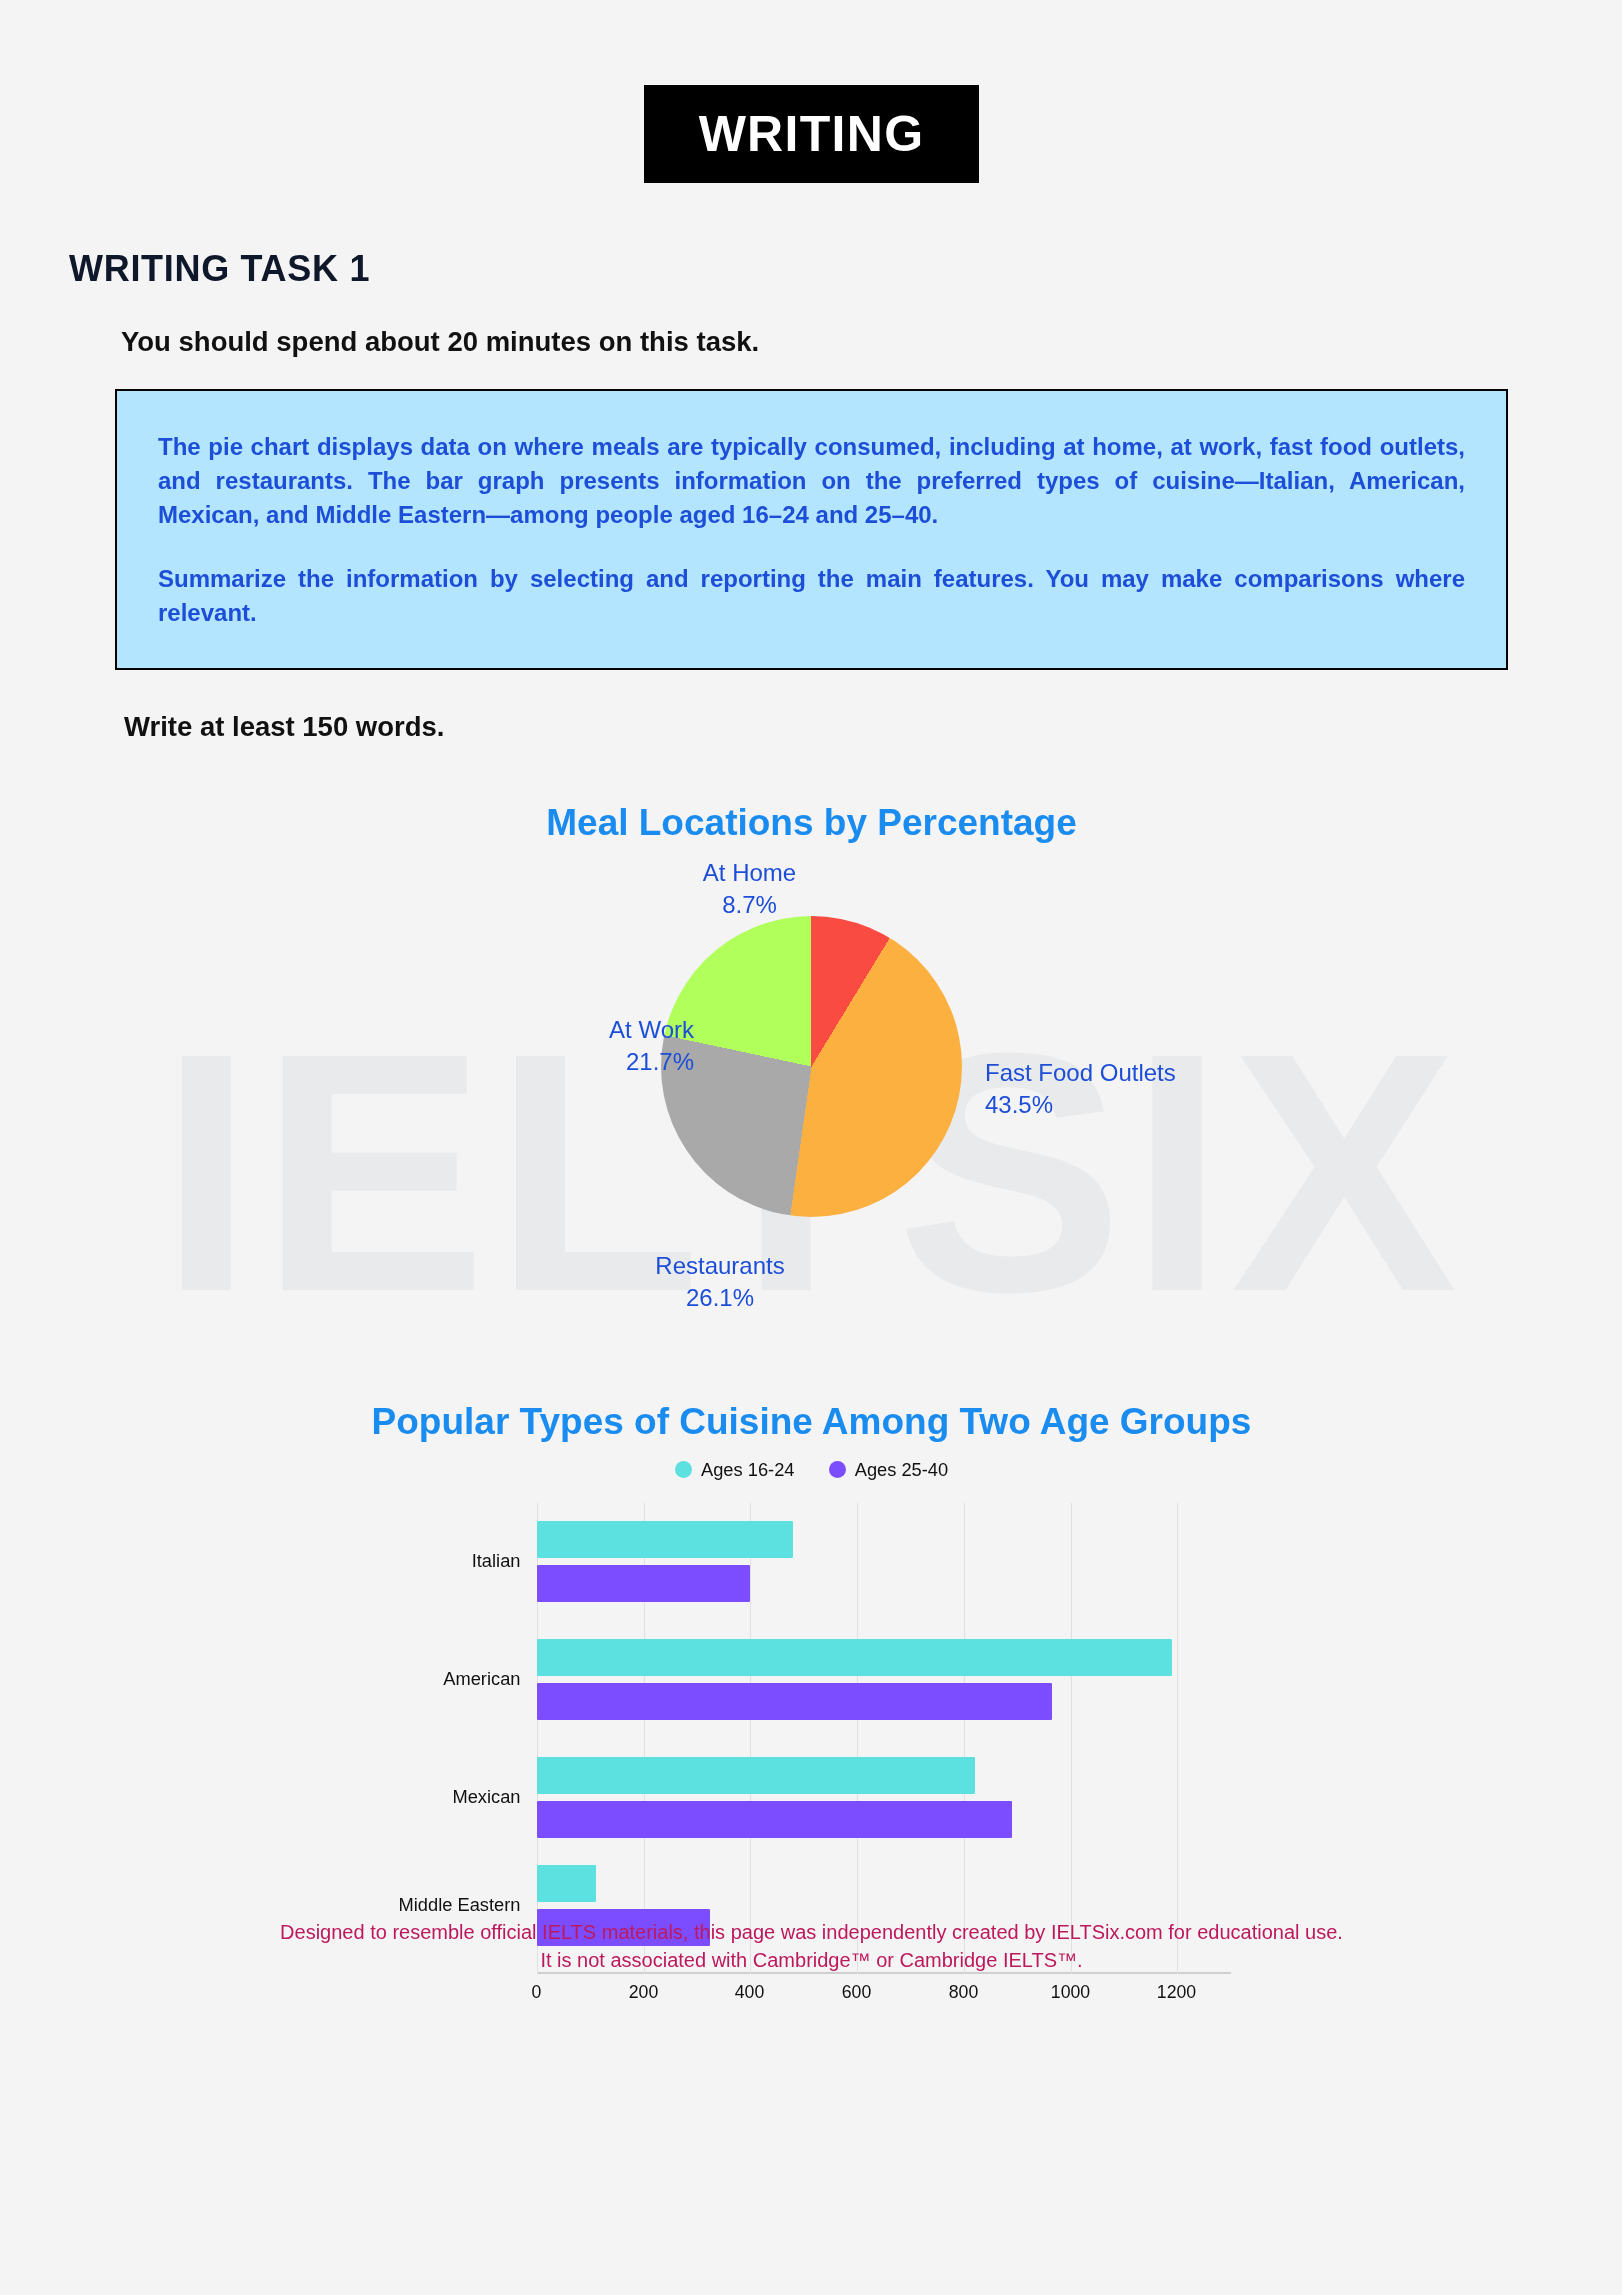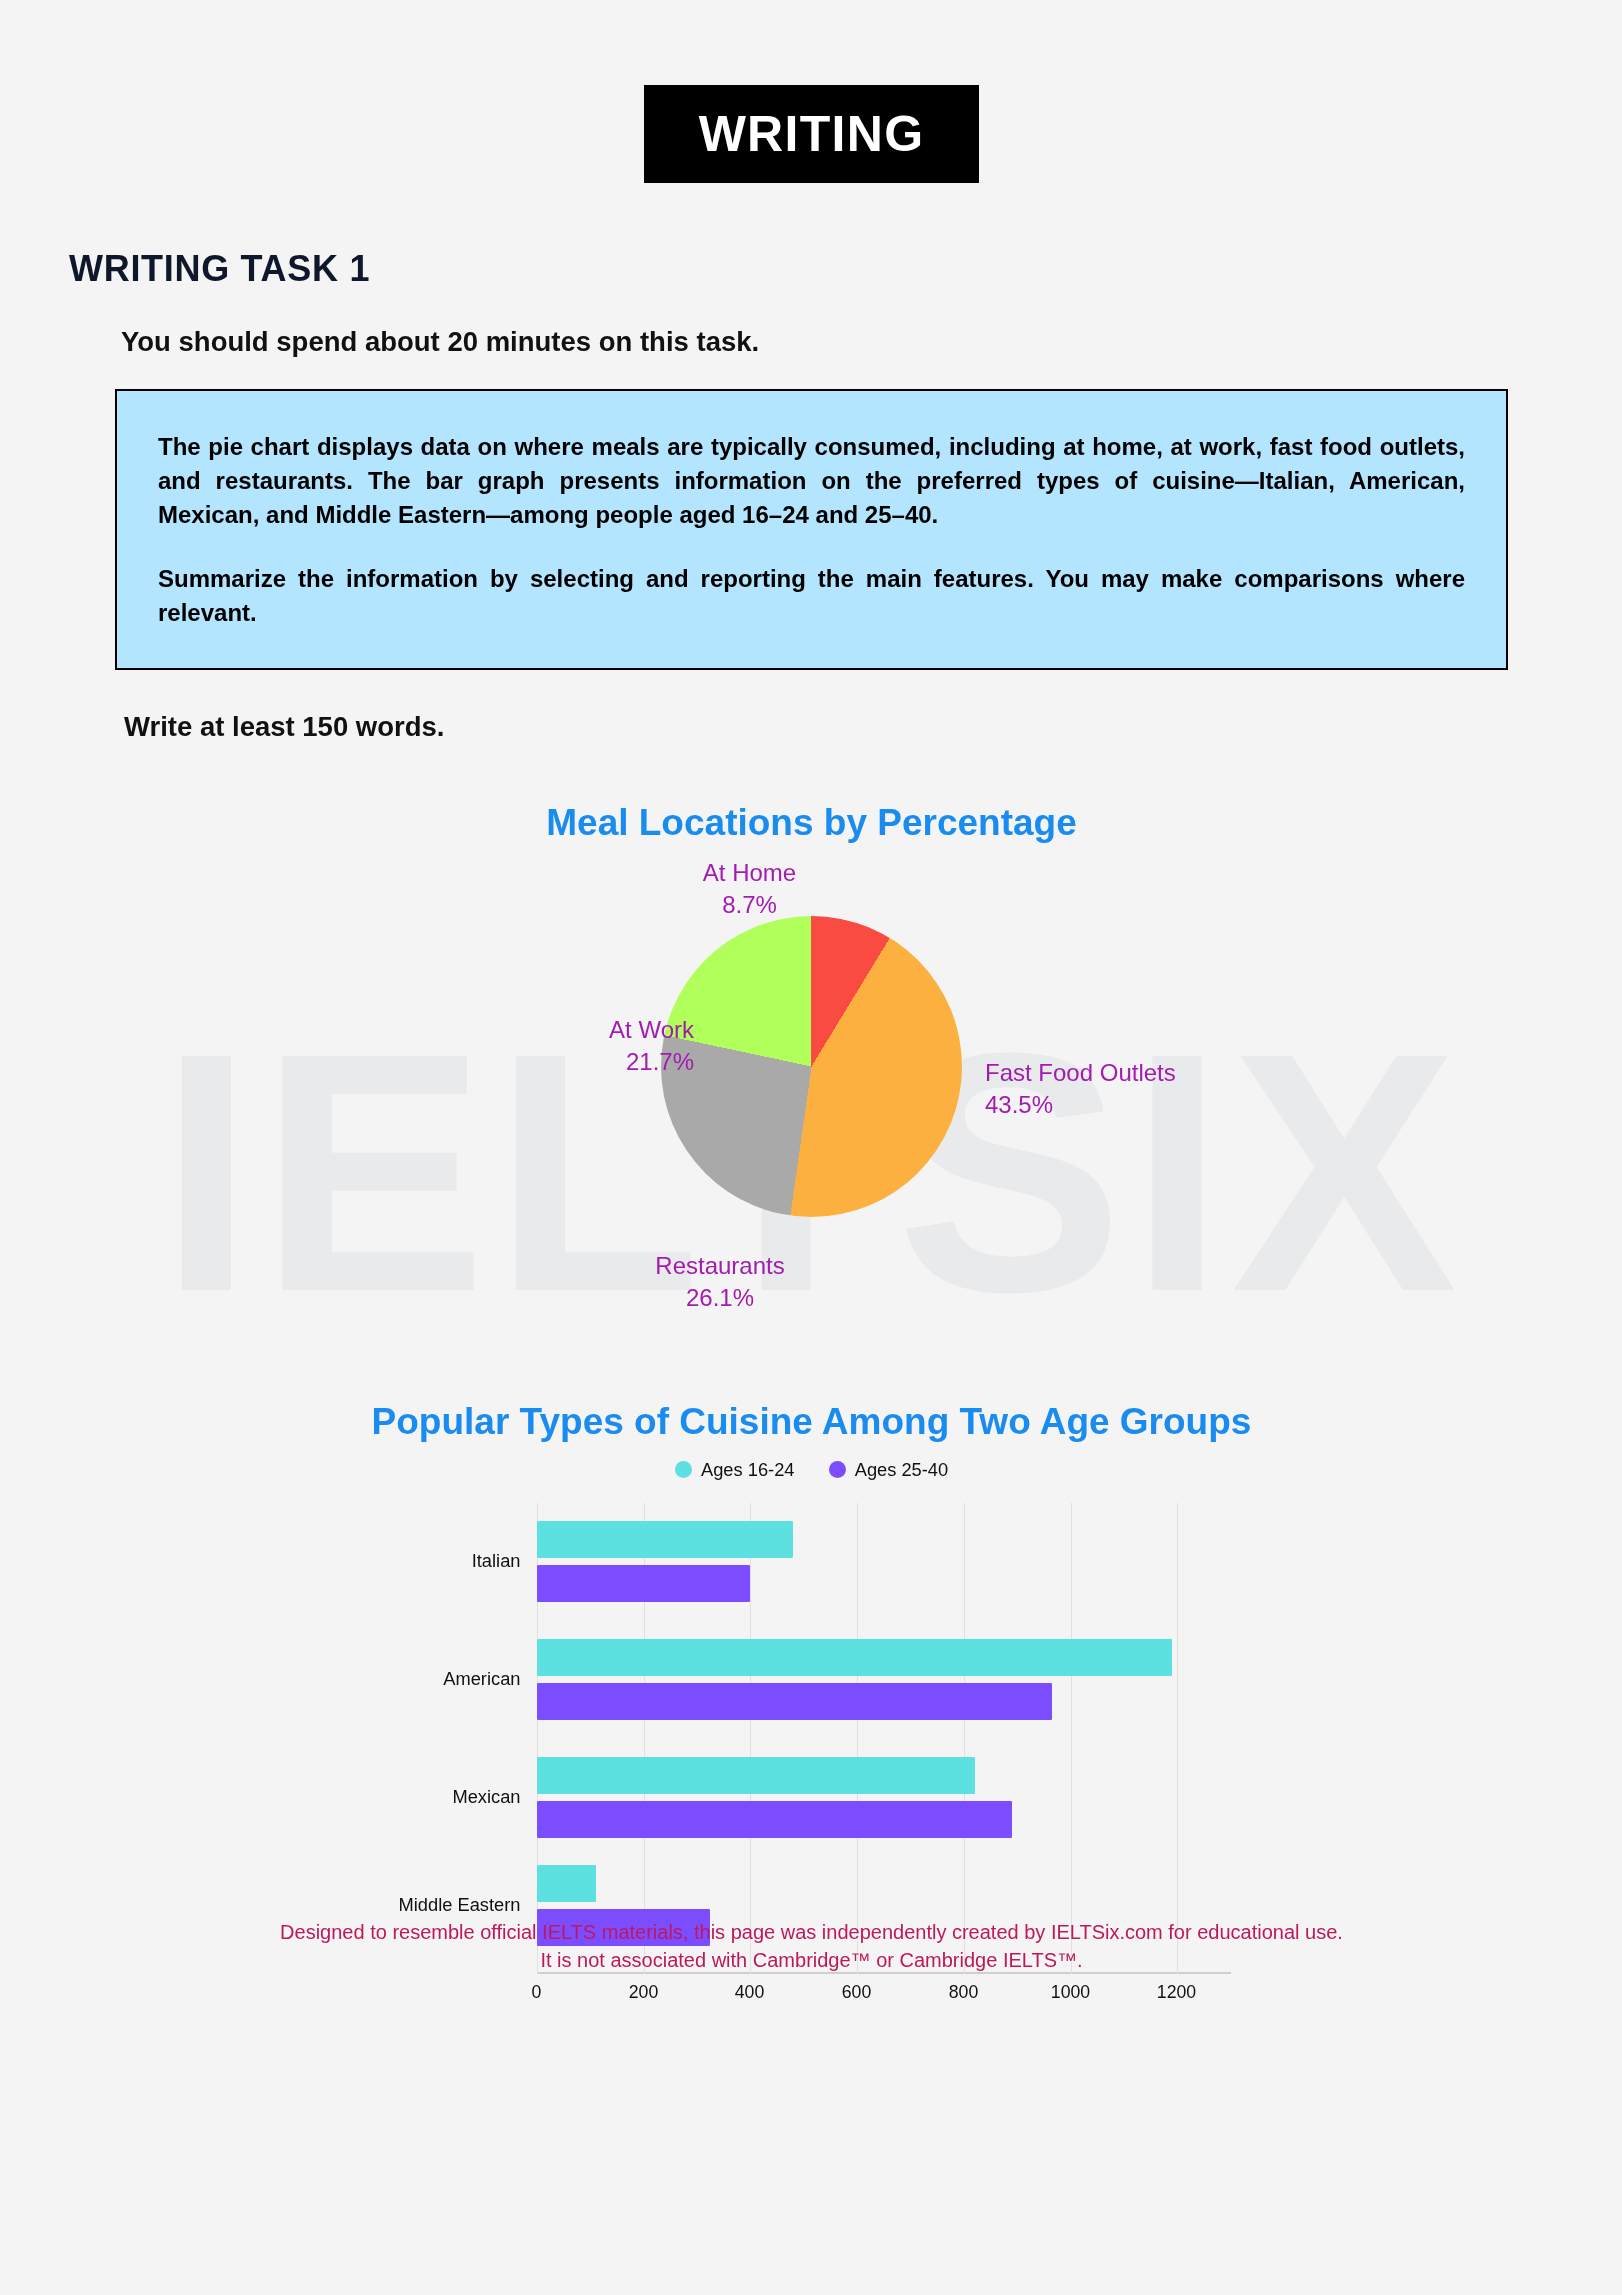--- a/index.html
+++ b/index.html
@@ -73,21 +73,21 @@
     margin: 31px 115px 0 115px;
     border: 2.6px solid #000;
     background: #b3e5ff;
     padding: 39px 41px 38px 41px;
   }
   #prompt-box p {
     margin: 0;
     font-size: 24px;
     font-weight: 700;
     line-height: 1.42;
-    color: #000000;
+    color: #1d4ed8;
     text-align: justify;
   }
   #prompt-box p.second { margin-top: 30px; }
 
   #word-count {
     margin: 41px 0 0 124px;
     font-size: 27.5px;
     font-weight: 800;
   }
 
@@ -121,21 +121,21 @@
         #fa4b42 0deg 31.32deg,
         #fbb040 31.32deg 188.1deg,
         #a9a9a9 188.1deg 282deg,
         #b0ff5a 282deg 360deg
       );
   }
   .pie-label {
     position: absolute;
     font-size: 24px;
     line-height: 1.3;
-    color: #a21caf;
+    color: #1d4ed8;
     white-space: pre-line;
   }
   #label-at-home   { left: 612px;  top: 13px;  width: 275px; text-align: center; }
   #label-at-work   { left: 458px;  top: 170px; width: 236px; text-align: right; }
   #label-fastfood  { left: 985px; top: 213px; width: 340px; text-align: left; }
   #label-restaurants { left: 563px; top: 406px; width: 314px; text-align: center; }
 
   
   #bar-section { margin-top: 16.4px; }
   #bar-title {

